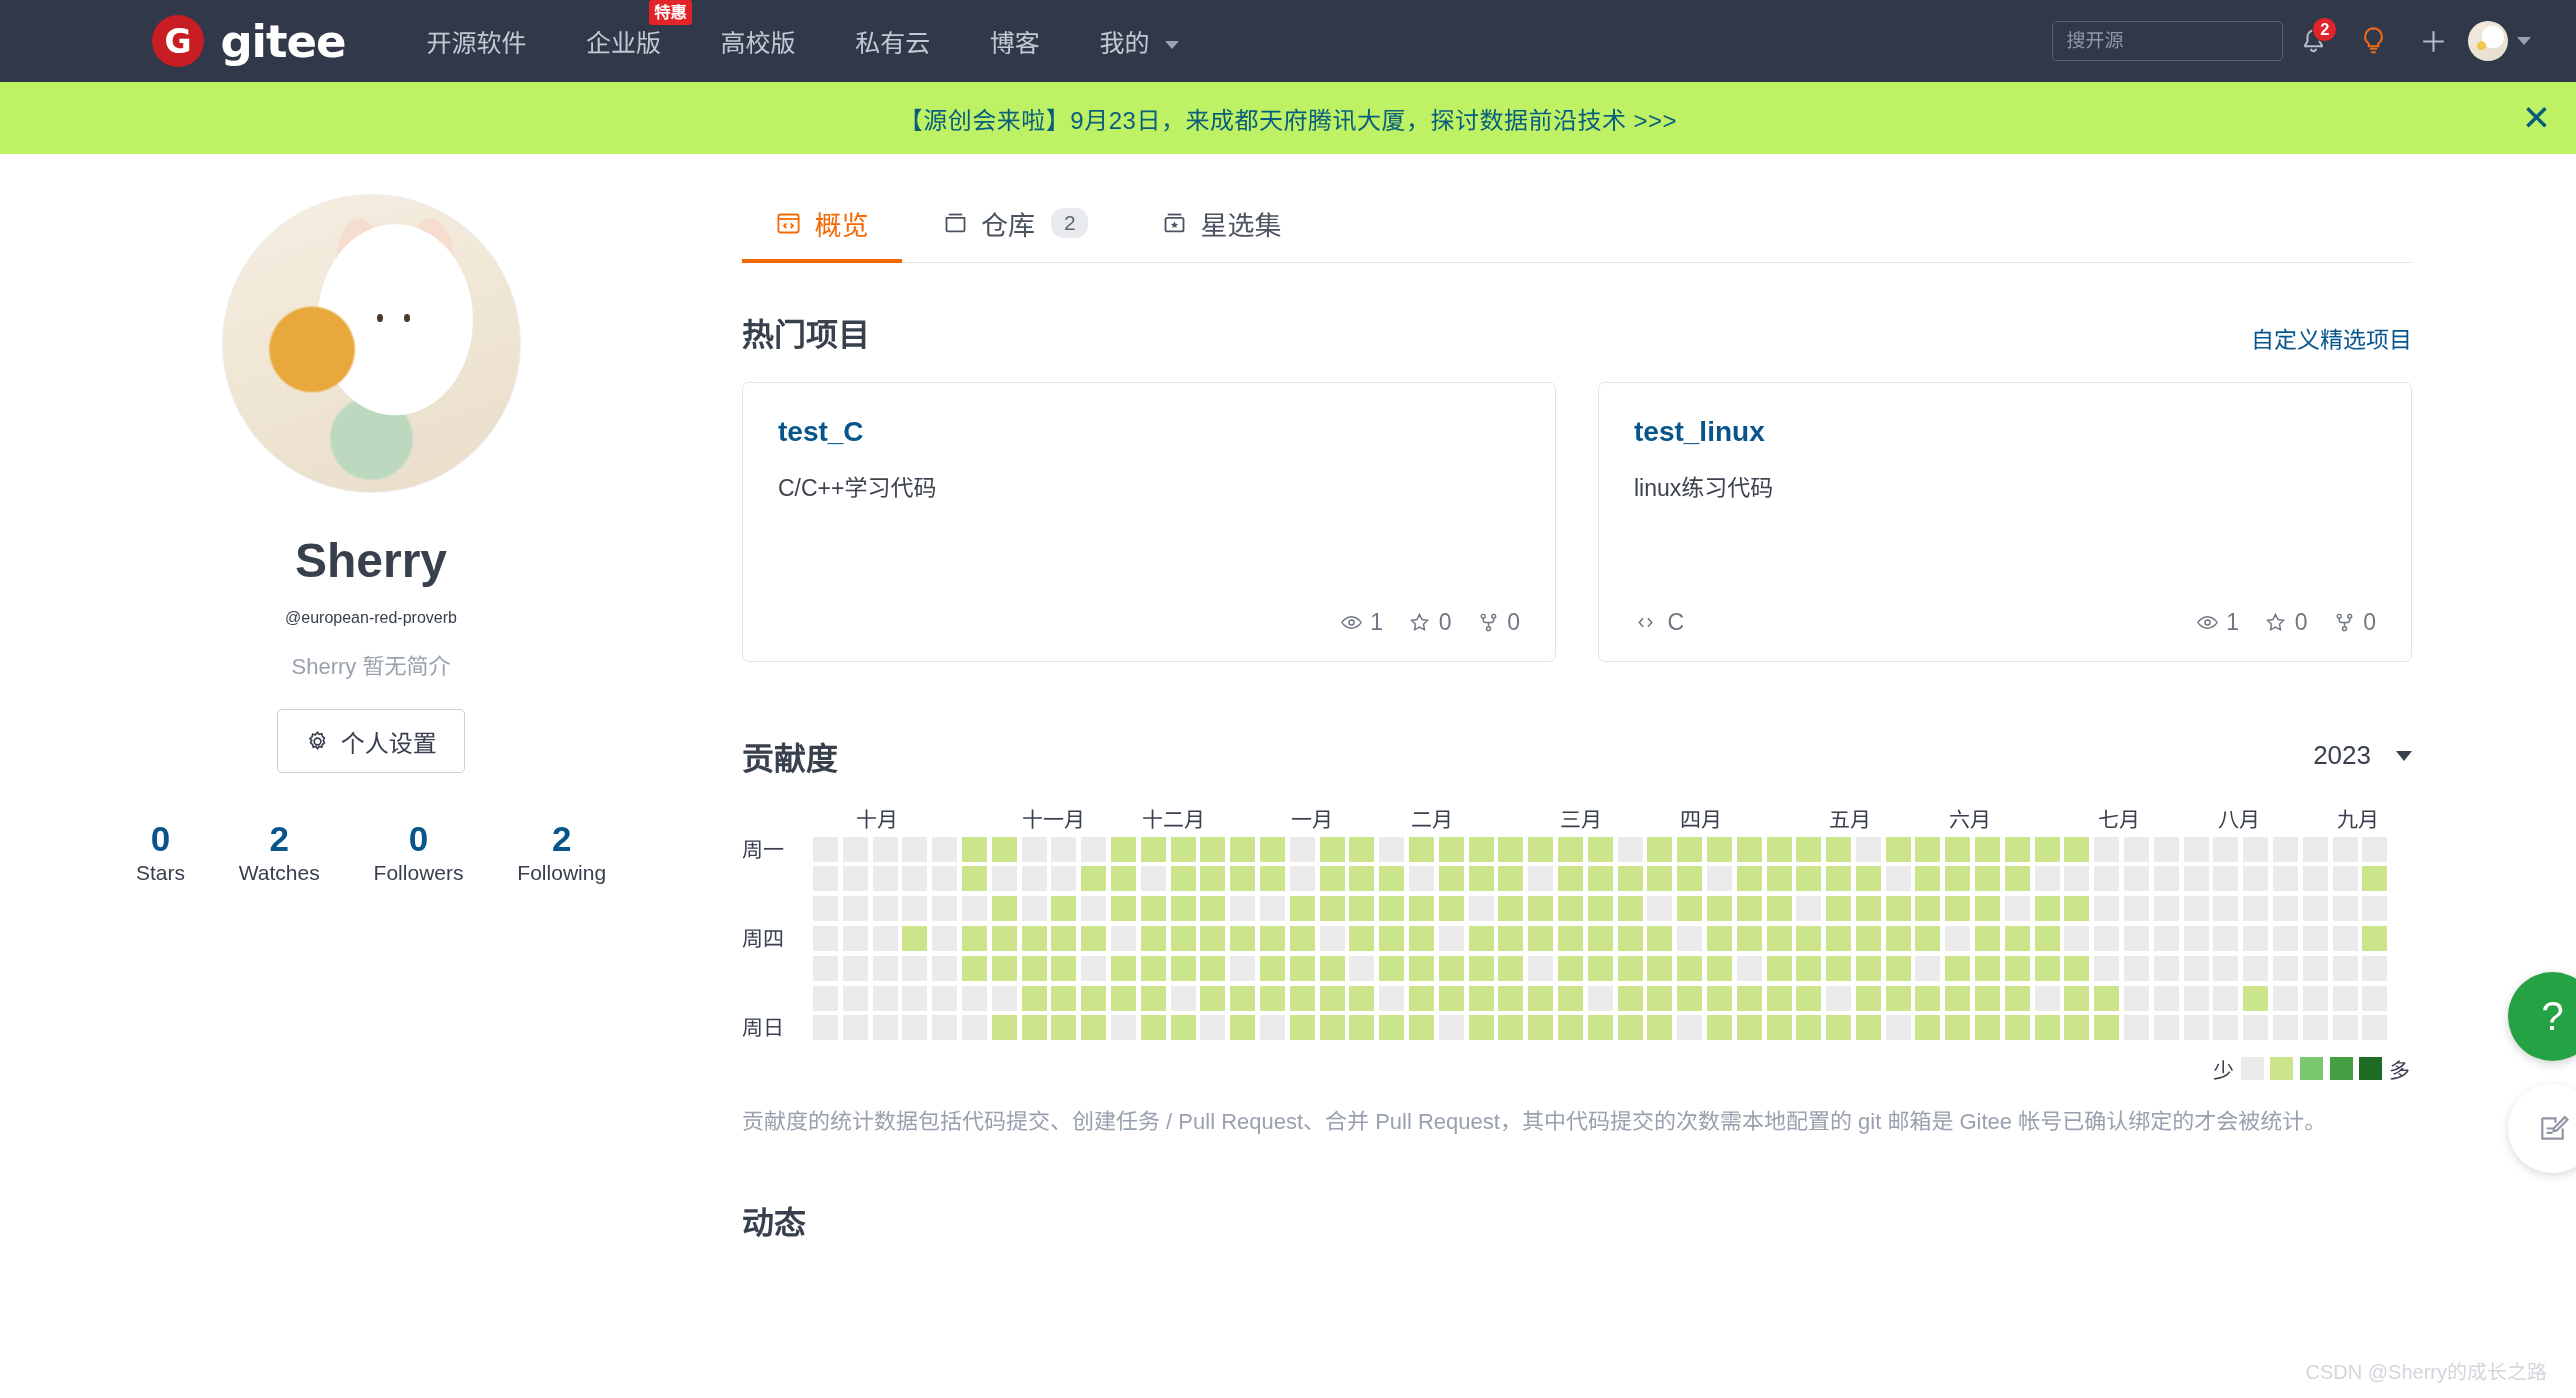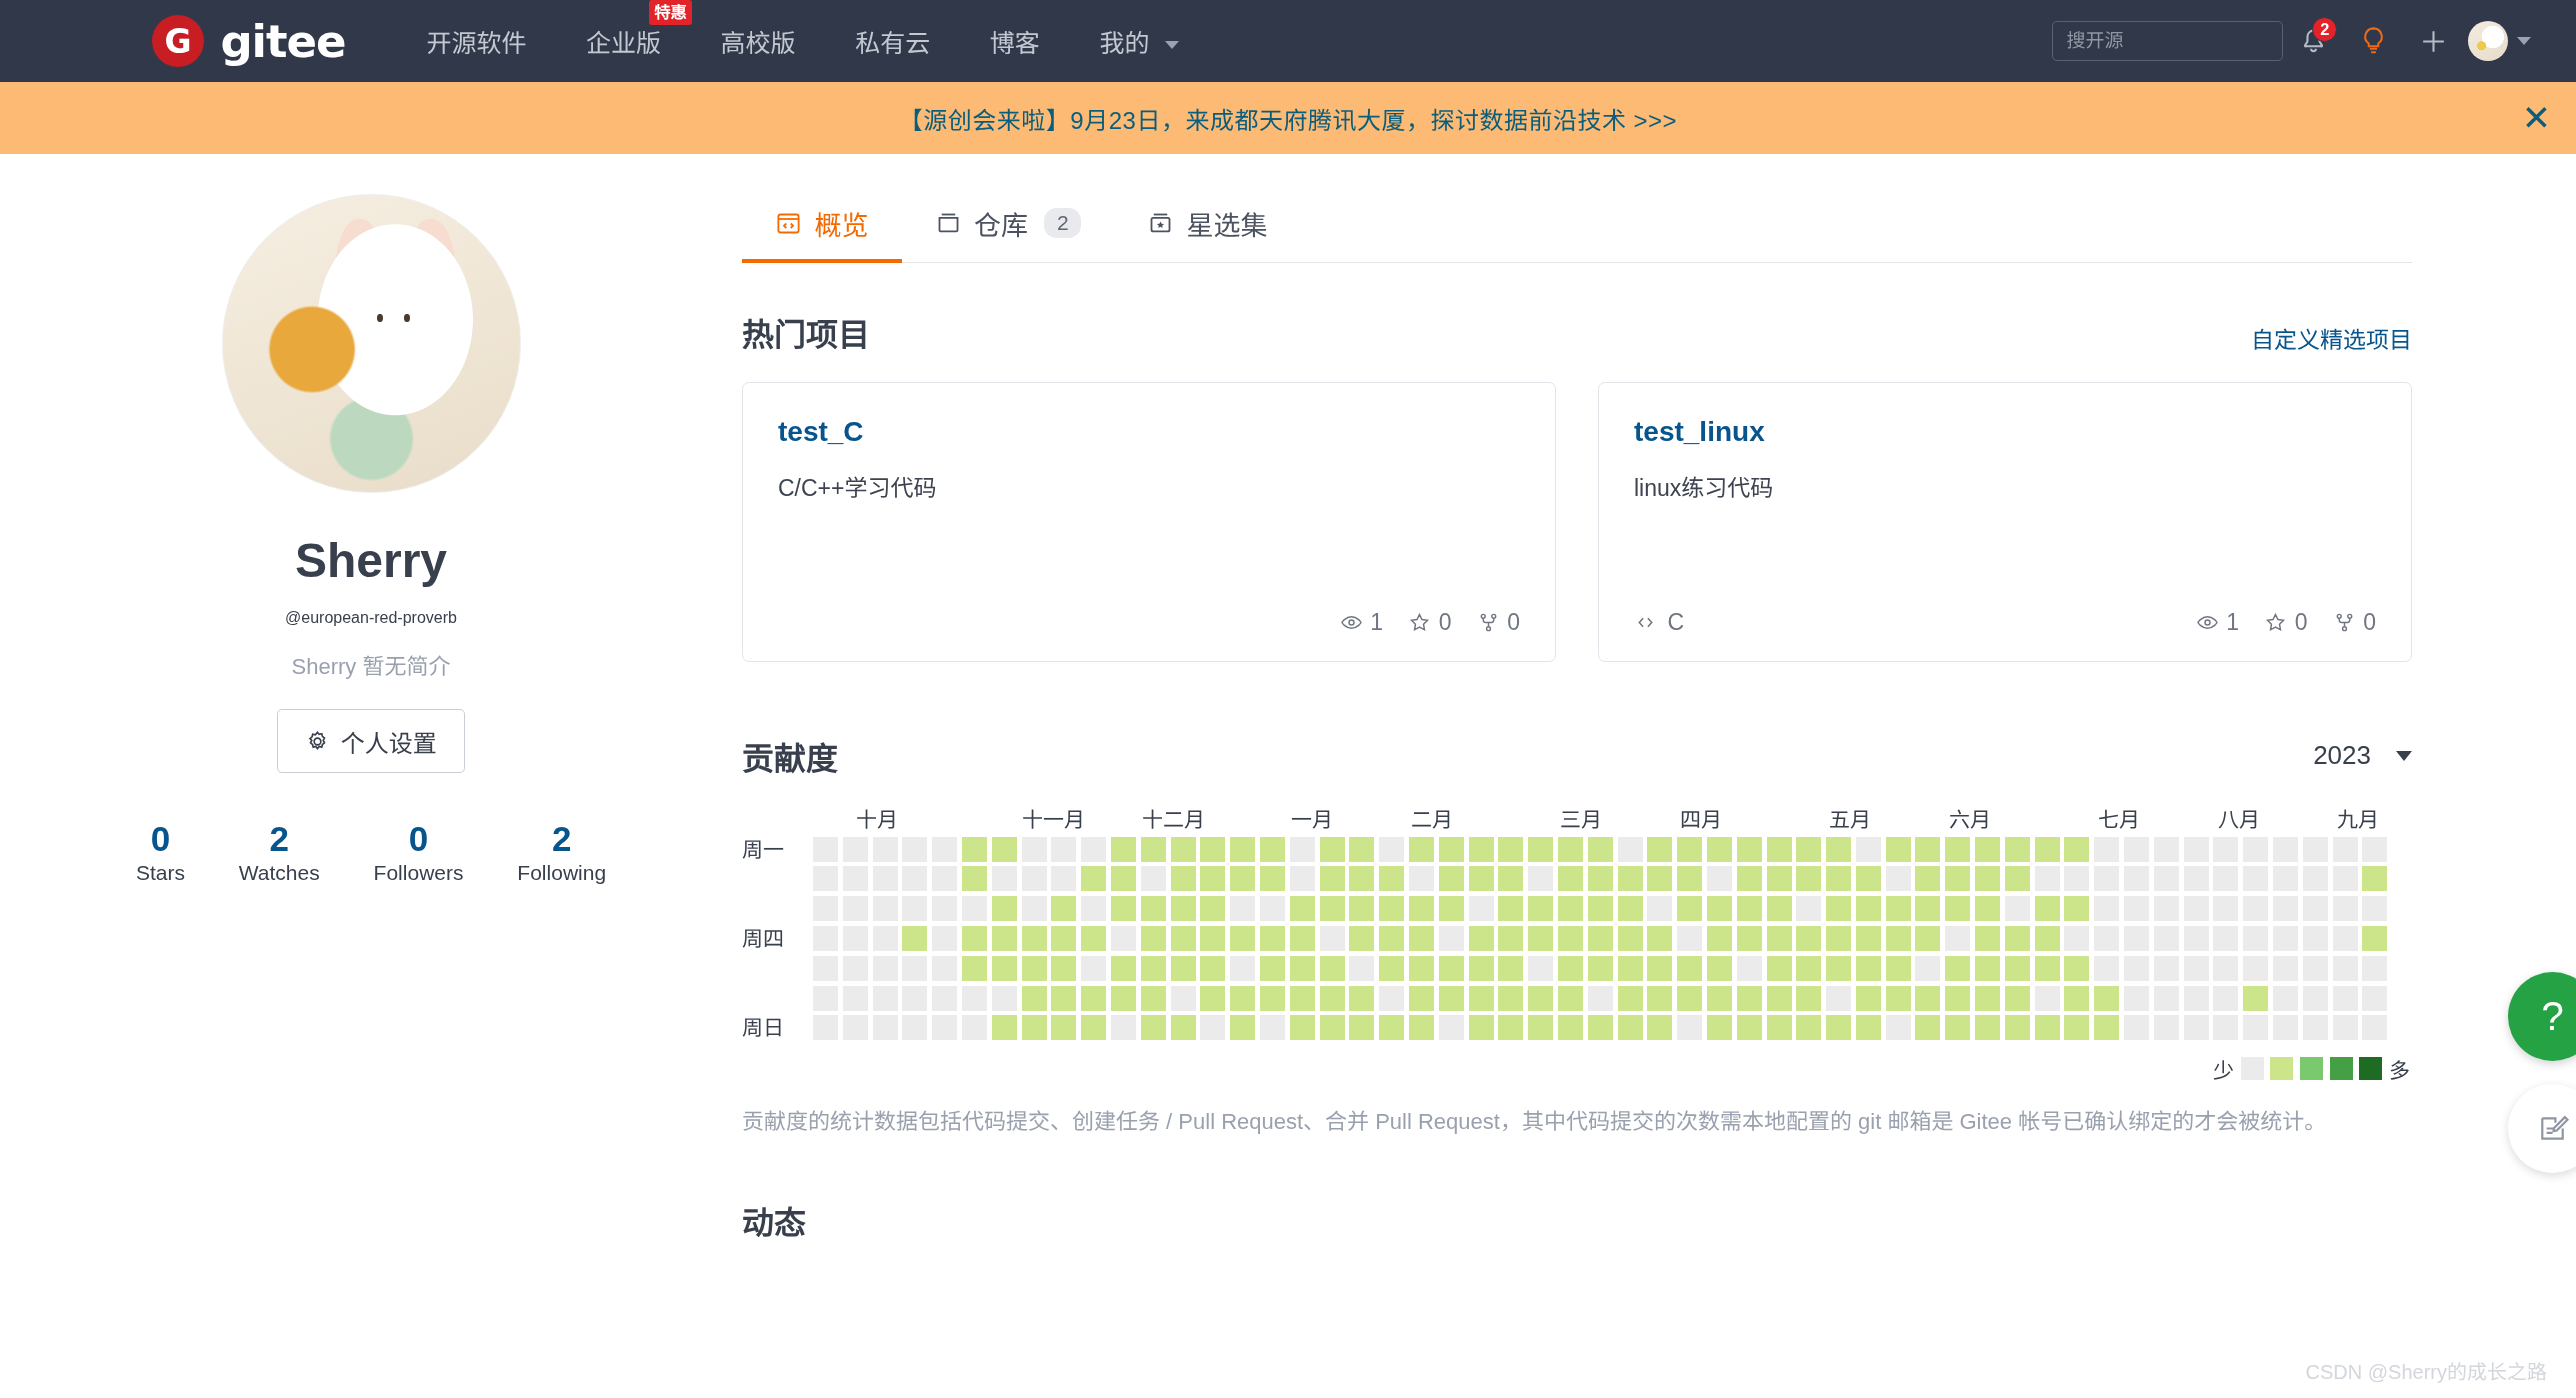--- a/index.html
+++ b/index.html
@@ -87,21 +87,21 @@
       radial-gradient(circle at 34% 62%, #f0c94a 0 12%, transparent 13%),
       radial-gradient(circle at 33% 61%, #6b4a1a 0 5%, transparent 6%),
       radial-gradient(circle at 62% 40%, #fff 0 32%, transparent 33%),
       linear-gradient(150deg, #f3ece0, #e6dccb);
     overflow: hidden;
   }
 
   
   .promo {
     height: 72px;
-    background: #fdba74;
+    background: #bef264;
     display: flex; align-items: center; justify-content: center;
     position: relative;
   }
   .promo-text {
     color: #0a5e7d; font-size: 24px; letter-spacing: 0.5px;
   }
   .promo-close {
     position: absolute; right: 25px; top: 50%;
     transform: translateY(-50%);
     font-size: 35px; color: #0a5e7d; cursor: pointer;
@@ -159,21 +159,21 @@
   .stat { text-align: center; cursor: pointer; }
   .stat-num { font-size: 35px; font-weight: bold; color: #07558c; }
   .stat-label { font-size: 21px; color: #39404d; margin-top: 2px; }
 
   
   .main { flex: 1; padding-right: 164px; }
 
   .tabs {
     display: flex; align-items: flex-end;
     border-bottom: 1.9px solid #e3e5e8;
-    gap: 0;
+    gap: 7px;
   }
   .tab {
     display: flex; align-items: center; gap: 12.5px;
     font-size: 27px; color: #4b5260;
     padding: 9.6px 33px 19px 33px;
     cursor: pointer; position: relative;
     white-space: nowrap;
   }
   .tab.active { color: #f56a00; }
   .tab.active::after {

